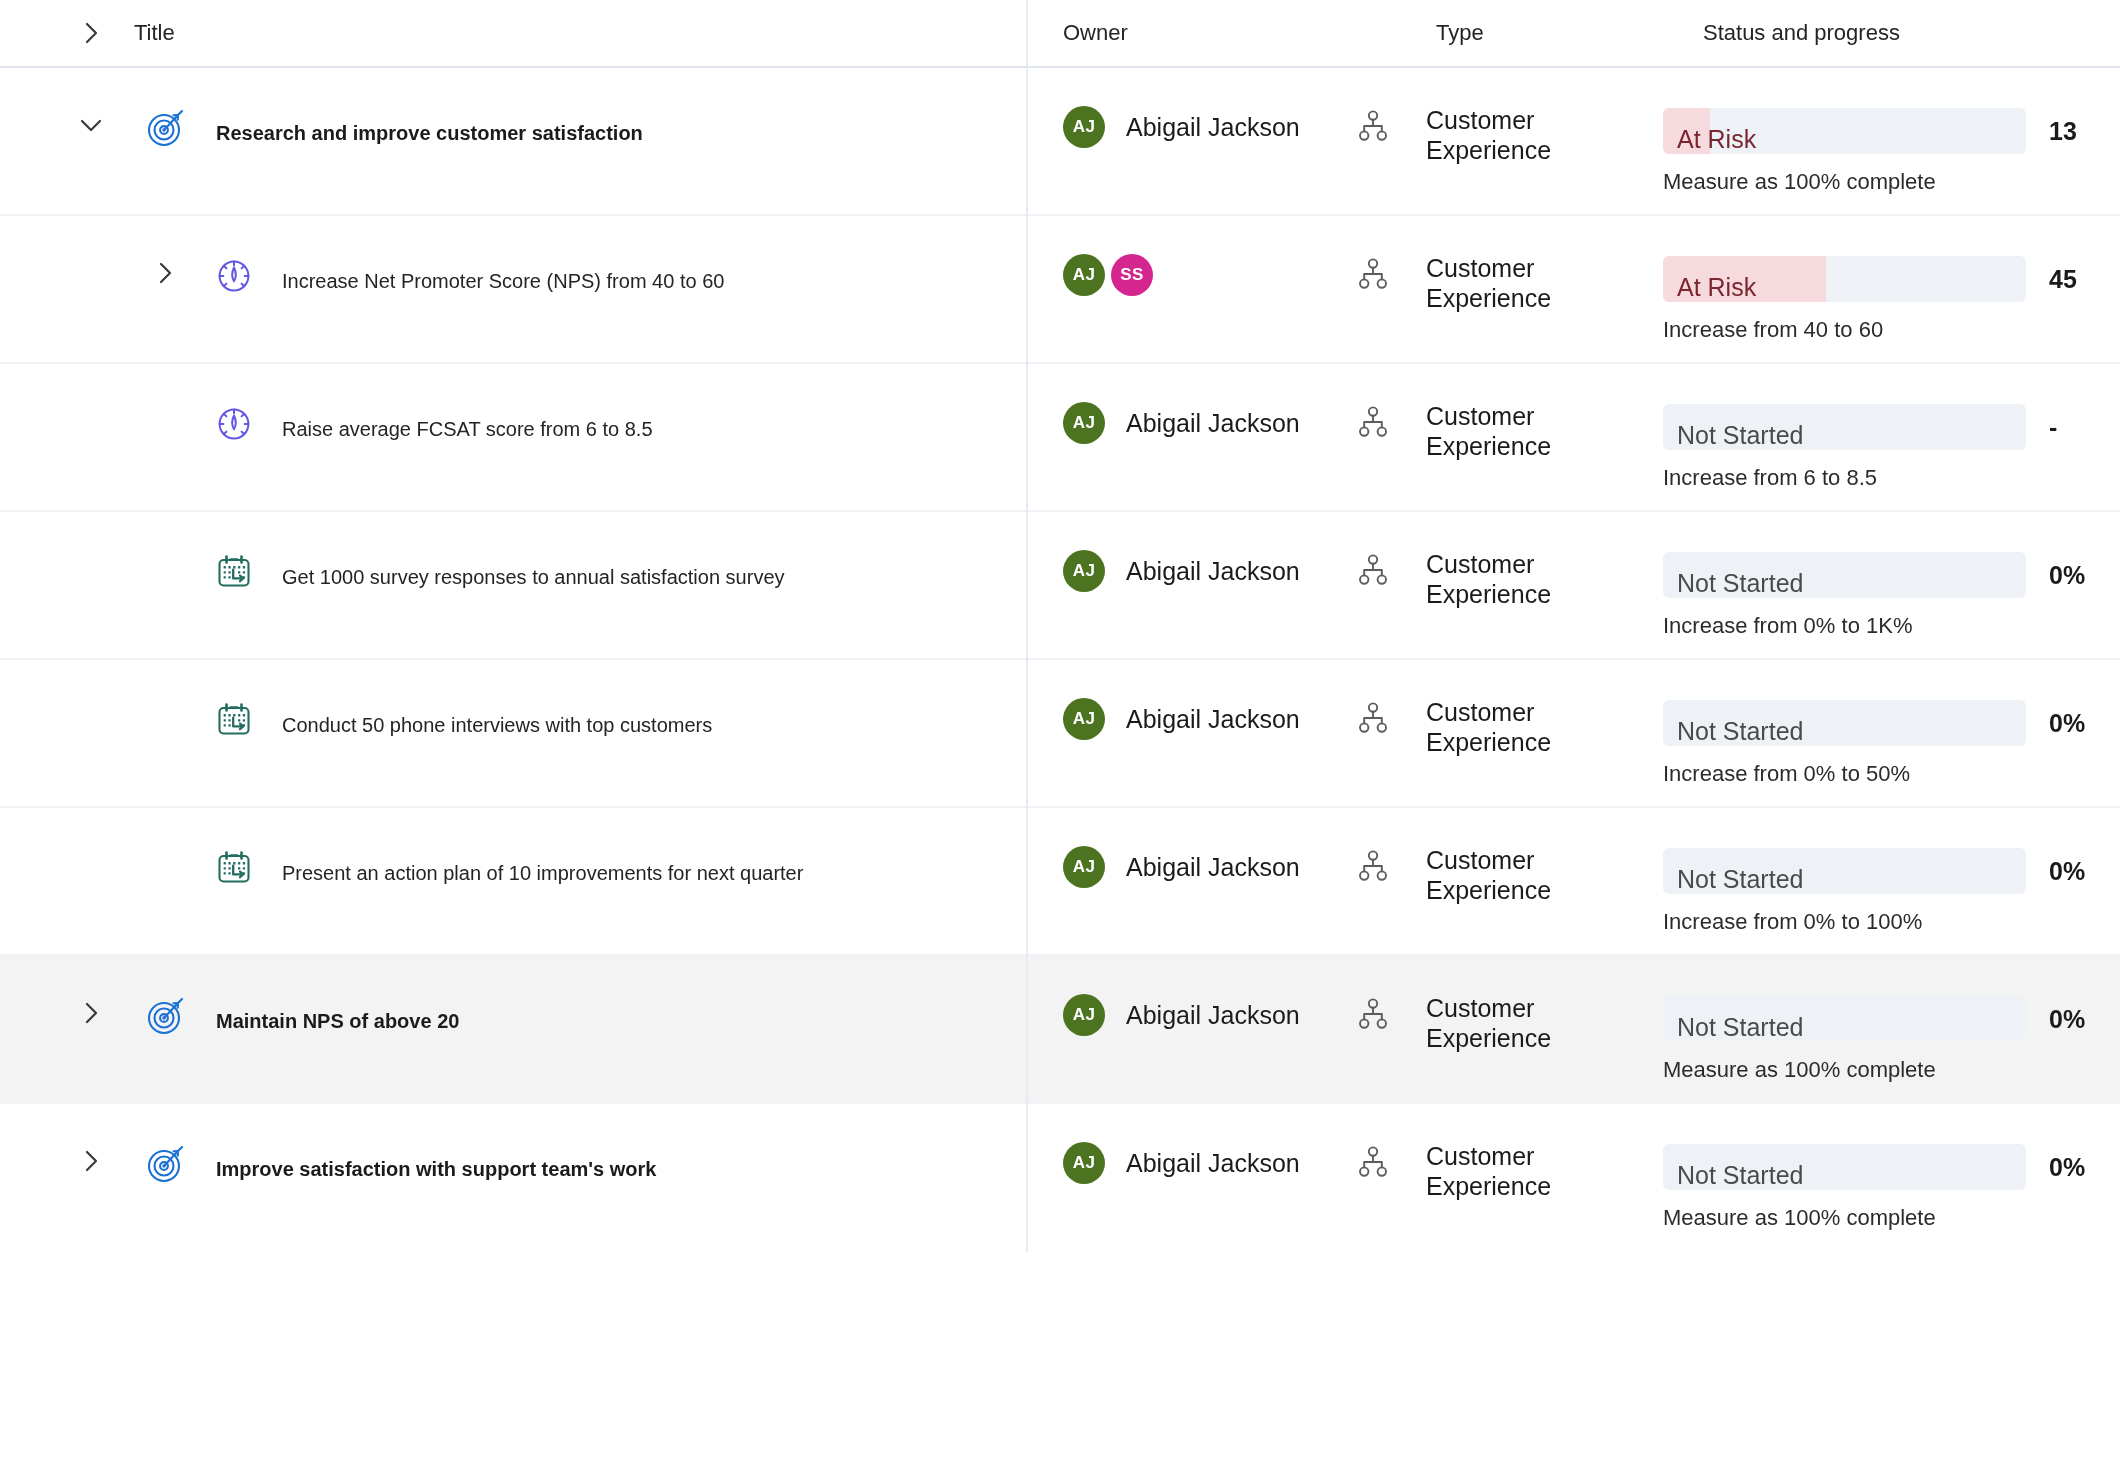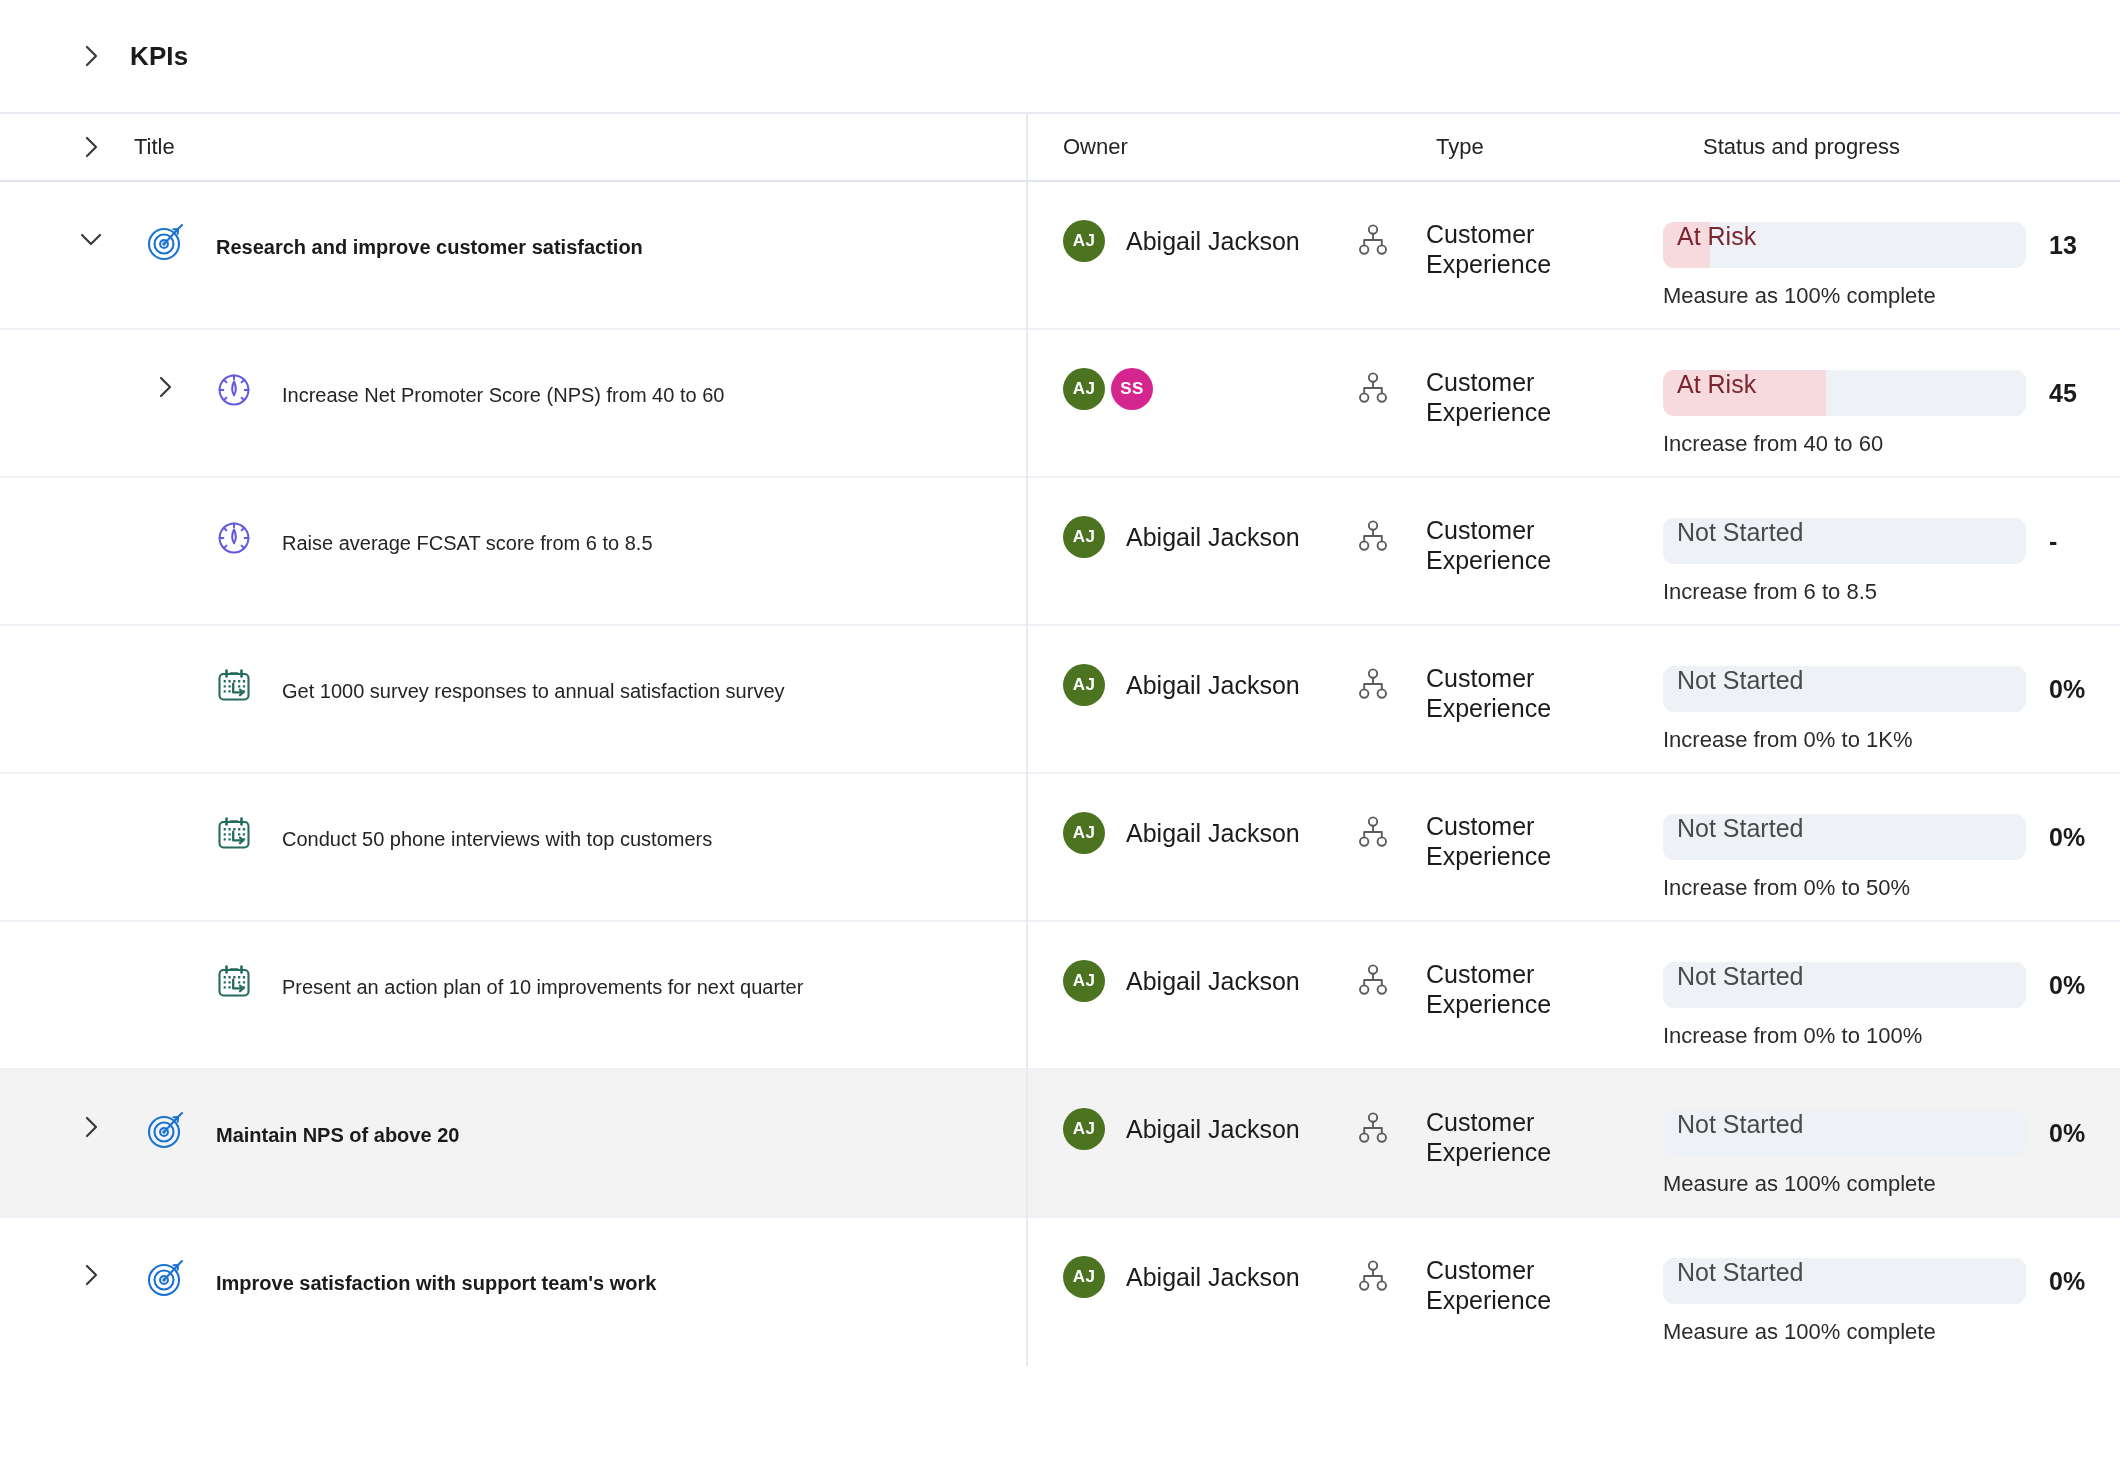--- a/index.html
+++ b/index.html
@@ -256,26 +256,26 @@
     padding-right: 0;
   }
   .status-line {
     display: flex;
     align-items: center;
   }
   .status-pill {
     position: relative;
     width: 363px;
     height: 46px;
-    border-radius: 11px;
+    border-radius: 6px;
     background: #eef1f6;
     overflow: hidden;
     flex: 0 0 363px;
     display: flex;
-    align-items: flex-start;
+    align-items: flex-end;
   }
   .status-fill {
     position: absolute;
     left: 0; top: 0; bottom: 0;
     background: #f6dade;
   }
   .status-text {
     position: relative;
     z-index: 2;
     font-size: 25px;
@@ -297,28 +297,20 @@
     margin-top: 15px;
     white-space: nowrap;
   }
 </style>
 </head>
 <body>
 
 <div class="app">
 
 
-  <div class="section-row">
-    <span class="chev sec-chev">
-      <svg viewBox="0 0 26 26">
-          <path d="M9 4 L18 13 L9 22" fill="none" stroke="#3a3a3a" stroke-width="2.2" stroke-linecap="round" stroke-linejoin="round"></path>
-        </svg>
-    </span>
-    <span class="section-title">KPIs</span>
-  </div>
 
   <div class="col-header">
     <span class="chev ch-chev">
       <svg viewBox="0 0 26 26">
           <path d="M9 4 L18 13 L9 22" fill="none" stroke="#3a3a3a" stroke-width="2.2" stroke-linecap="round" stroke-linejoin="round"></path>
         </svg>
     </span>
     <span class="col-h title">Title</span>
     <span class="col-h owner">Owner</span>
     <span class="col-h type">Type</span>

